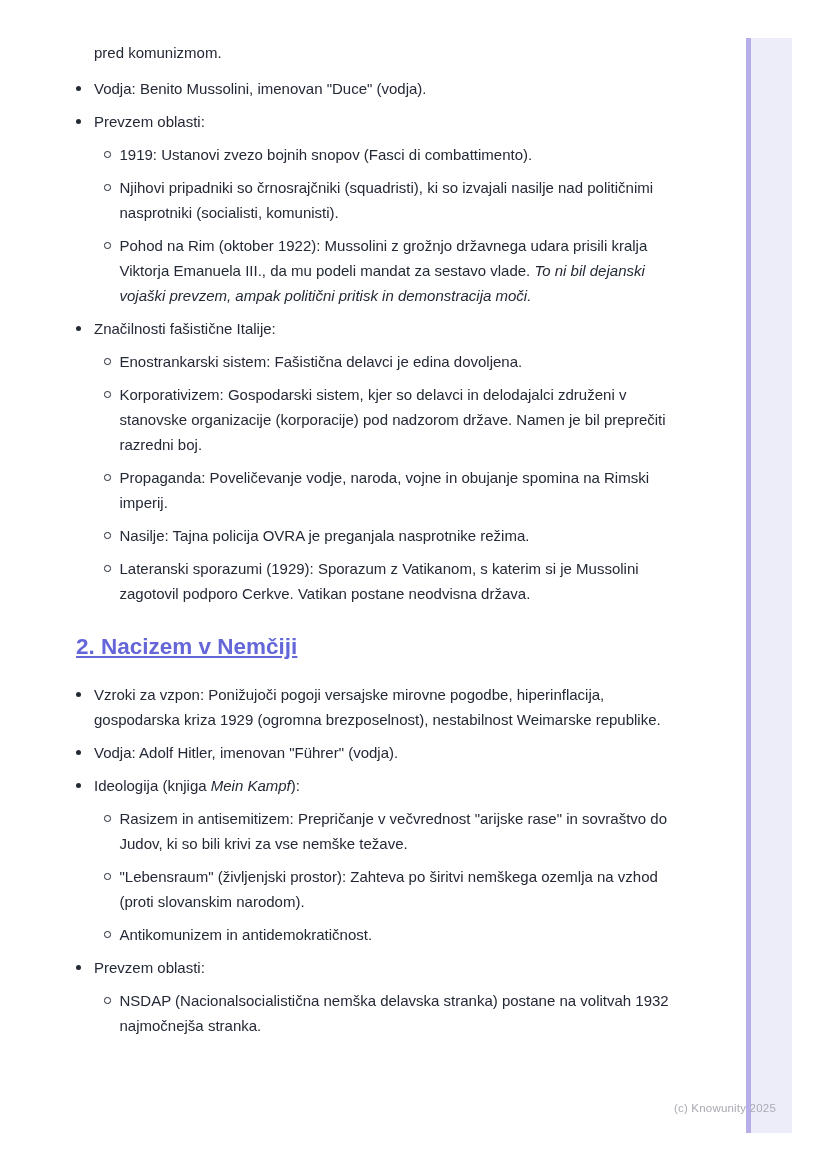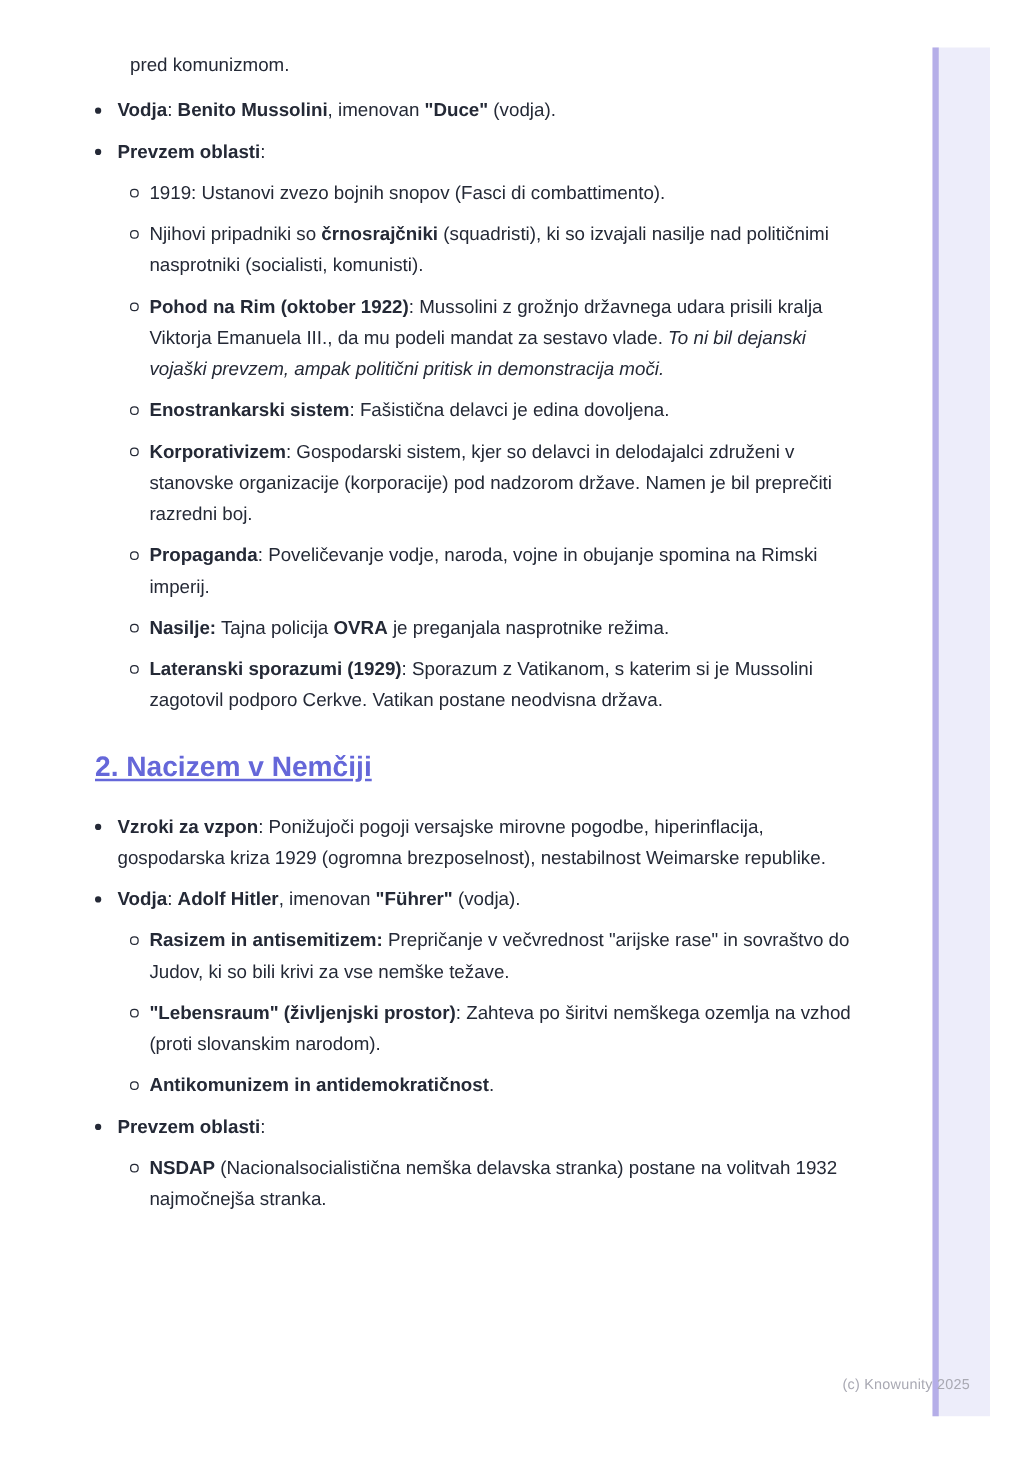--- a/index.html
+++ b/index.html
@@ -30,37 +30,37 @@
     z-index: 1;
   }
   .content {
     position: absolute;
     left: 76px; top: 40px;
     width: 608px;
     font-size: 15px;
     line-height: 25px;
     z-index: 2;
   }
-  .cont { margin: 0 0 11px 28px; }
+  .cont { margin: 0 0 11px 18px; }
   .li { display: flex; align-items: flex-start; margin: 0 0 8px 0; }
   .li.l2 { margin-left: 28px; }
   .marker { flex: 0 0 auto; display: block; }
   .marker.dot {
     width: 5px; height: 5px; border-radius: 50%;
     background: var(--text);
     margin: 10px 13px 0 0;
   }
   .marker.circle {
     width: 6.5px; height: 6.5px; border-radius: 50%;
     border: 1.5px solid var(--text);
     background: transparent;
     margin: 9px 9px 0 0;
   }
   .text { flex: 1 1 auto; min-width: 0; }
-  .b { font-weight: 700; }
+  .b { font-weight: 400; }
   .i { font-style: italic; }
   .heading {
     color: var(--accent);
     font-size: 22.5px;
     line-height: 30px;
     font-weight: 700;
     margin: 26px 0 20px 0;
     text-decoration: underline;
   }
   .watermark {
@@ -95,20 +95,24 @@
         <span class="text"><span>1919: Ustanovi zvezo bojnih snopov (Fasci di combattimento).</span></span>
       </div>
       <div class="li l2">
         <span class="marker circle"></span>
         <span class="text"><span>Njihovi pripadniki so </span><span class="b">črnosrajčniki</span><span> (squadristi), ki so izvajali nasilje nad političnimi nasprotniki (socialisti, komunisti).</span></span>
       </div>
       <div class="li l2">
         <span class="marker circle"></span>
         <span class="text"><span class="b">Pohod na Rim (oktober 1922)</span><span>: Mussolini z grožnjo državnega udara prisili kralja Viktorja Emanuela III., da mu podeli mandat za sestavo vlade. </span><span class="i">To ni bil dejanski vojaški prevzem, ampak politični pritisk in demonstracija moči.</span></span>
       </div>
+      <div class="li l1">
+        <span class="marker dot"></span>
+        <span class="text"><span class="b">Značilnosti fašistične Italije</span><span>:</span></span>
+      </div>
       <div class="li l2">
         <span class="marker circle"></span>
         <span class="text"><span class="b">Enostrankarski sistem</span><span>: Fašistična delavci je edina dovoljena.</span></span>
       </div>
       <div class="li l2">
         <span class="marker circle"></span>
         <span class="text"><span class="b">Korporativizem</span><span>: Gospodarski sistem, kjer so delavci in delodajalci združeni v stanovske organizacije (korporacije) pod nadzorom države. Namen je bil preprečiti razredni boj.</span></span>
       </div>
       <div class="li l2">
         <span class="marker circle"></span>
@@ -124,20 +128,24 @@
       </div>
       <h2 class="heading">2. Nacizem v Nemčiji</h2>
       <div class="li l1">
         <span class="marker dot"></span>
         <span class="text"><span class="b">Vzroki za vzpon</span><span>: Ponižujoči pogoji versajske mirovne pogodbe, hiperinflacija, gospodarska kriza 1929 (ogromna brezposelnost), nestabilnost Weimarske republike.</span></span>
       </div>
       <div class="li l1">
         <span class="marker dot"></span>
         <span class="text"><span class="b">Vodja</span><span>: </span><span class="b">Adolf Hitler</span><span>, imenovan </span><span class="b">"Führer"</span><span> (vodja).</span></span>
       </div>
+      <div class="li l1">
+        <span class="marker dot"></span>
+        <span class="text"><span class="b">Ideologija (knjiga </span><span class="b i">Mein Kampf</span><span class="b">)</span><span>:</span></span>
+      </div>
       <div class="li l2">
         <span class="marker circle"></span>
         <span class="text"><span class="b">Rasizem in antisemitizem:</span><span> Prepričanje v večvrednost "arijske rase" in sovraštvo do Judov, ki so bili krivi za vse nemške težave.</span></span>
       </div>
       <div class="li l2">
         <span class="marker circle"></span>
         <span class="text"><span class="b">"Lebensraum" (življenjski prostor)</span><span>: Zahteva po širitvi nemškega ozemlja na vzhod (proti slovanskim narodom).</span></span>
       </div>
       <div class="li l2">
         <span class="marker circle"></span>

